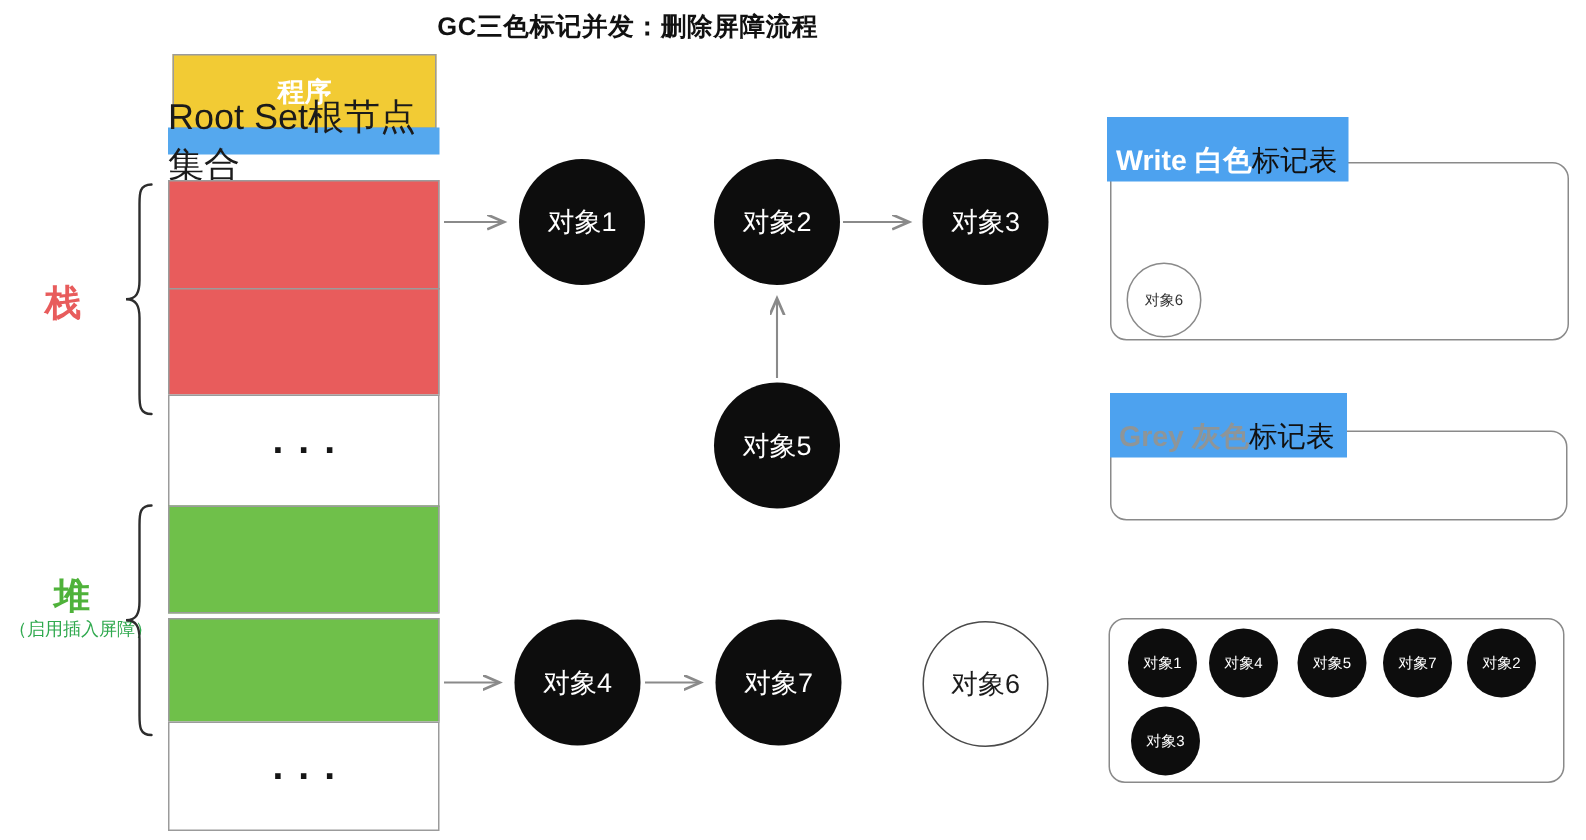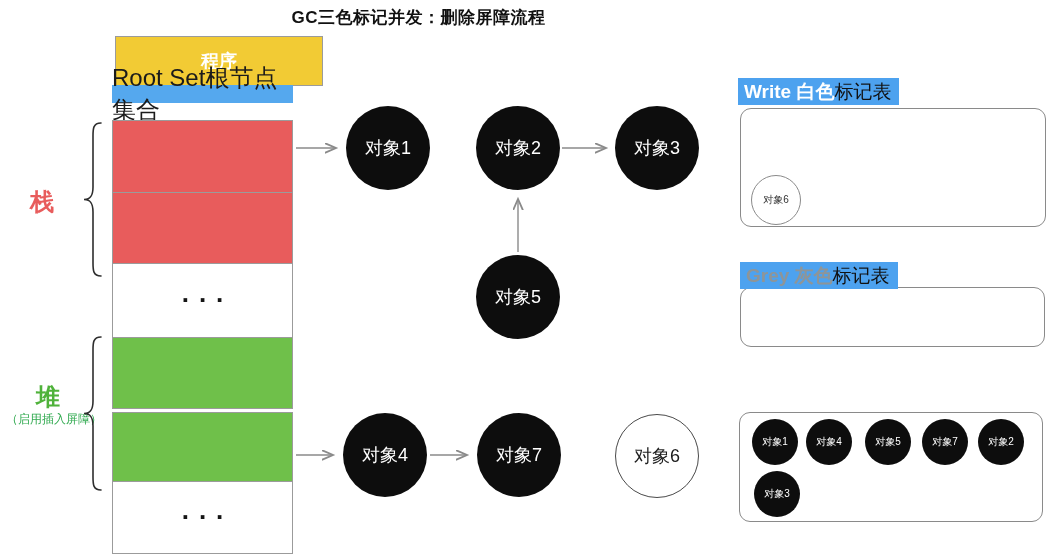--- a/index.html
+++ b/index.html
@@ -5,21 +5,21 @@
   html,body{margin:0;padding:0;background:#ffffff;}
   body{font-family:"Liberation Sans","DejaVu Sans",sans-serif;}
   #canvas{position:relative;width:1057px;height:560px;background:#ffffff;overflow:hidden;}
 
   .title{position:absolute;top:6px;left:0;width:837px;text-align:center;
          font-size:17px;font-weight:bold;color:#111;letter-spacing:.5px;}
 
   
   .blk{position:absolute;box-sizing:border-box;border:1px solid #9b9b9b;
        display:flex;align-items:center;justify-content:center;}
-  .blk-program{left:115px;top:36px;width:208px;height:50px;background:#F2CB34;
+  .blk-program{left:115px;top:36px;width:176px;height:50px;background:#F2CB34;
        color:#fff;font-size:18px;font-weight:bold;}
   .blk-root{left:112px;top:85px;width:181px;height:18px;background:#55A8EE;
        color:#1b1b1b;font-size:24px;border:none;}
   .blk-red1{left:112px;top:120px;width:181px;height:73px;background:#E85C5C;}
   .blk-red2{left:112px;top:192px;width:181px;height:72px;background:#E85C5C;}
   .blk-dots1{left:112px;top:263px;width:181px;height:75px;background:#fff;}
   .blk-green1{left:112px;top:337px;width:181px;height:72px;background:#6FC04A;}
   .blk-green2{left:112px;top:412px;width:181px;height:70px;background:#6FC04A;}
   .blk-dots2{left:112px;top:481px;width:181px;height:73px;background:#fff;}
   .dots{font-size:26px;font-weight:bold;color:#151515;letter-spacing:10px;
@@ -34,21 +34,21 @@
   .brace{position:absolute;left:83px;width:22px;}
 
   
   .node{position:absolute;width:84px;height:84px;border-radius:50%;background:#0D0D0D;
         color:#fff;display:flex;align-items:center;justify-content:center;
         font-size:18px;}
   .node-white{background:#ffffff;color:#1b1b1b;border:1px solid #4a4a4a;box-sizing:border-box;}
 
   
   .tbl-header{position:absolute;height:27px;line-height:27px;background:#4DA2EF;
-        padding:0 8px 0 6px;font-size:19px;white-space:nowrap;z-index:3;}
+        padding:16px 8px 0 6px;font-size:19px;white-space:nowrap;z-index:3;}
   .tbl-header .pfx{font-weight:bold;}
   .pfx-white{color:#ffffff;}
   .pfx-grey{color:#8e9598;margin-top:25px;}
   .pfx-black{color:#111111;}
   .tbl-header .sfx{color:#111111;font-weight:500;}
   .tbl-box{position:absolute;box-sizing:border-box;border:1px solid #8a8a8a;
         border-radius:11px;background:#ffffff;z-index:1;}
   .mini{position:absolute;width:46px;height:46px;border-radius:50%;background:#0D0D0D;
         color:#fff;display:flex;align-items:center;justify-content:center;font-size:10px;}
   .mini-white{width:50px;height:50px;background:#fff;color:#333;

